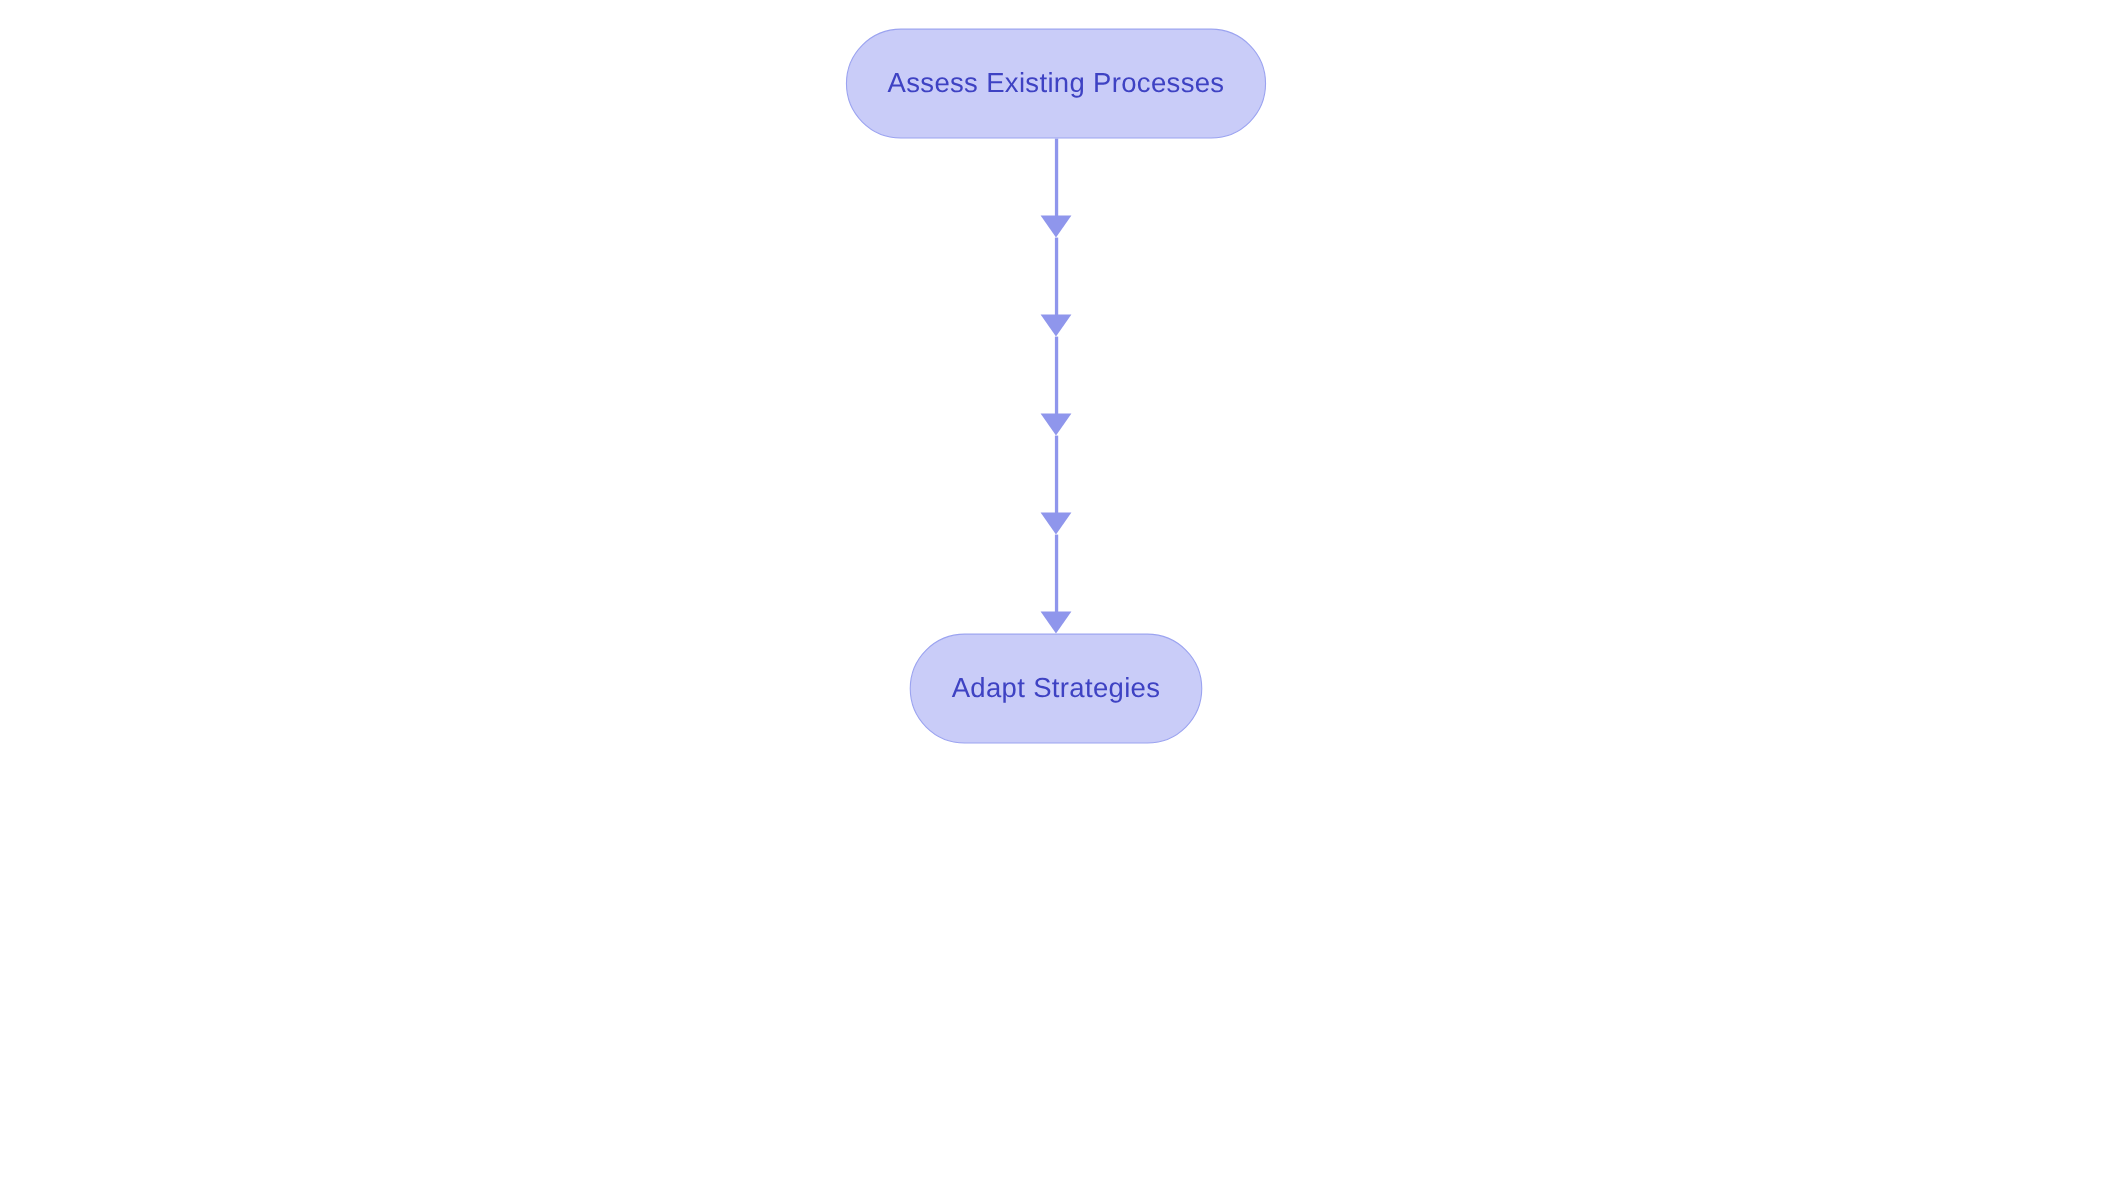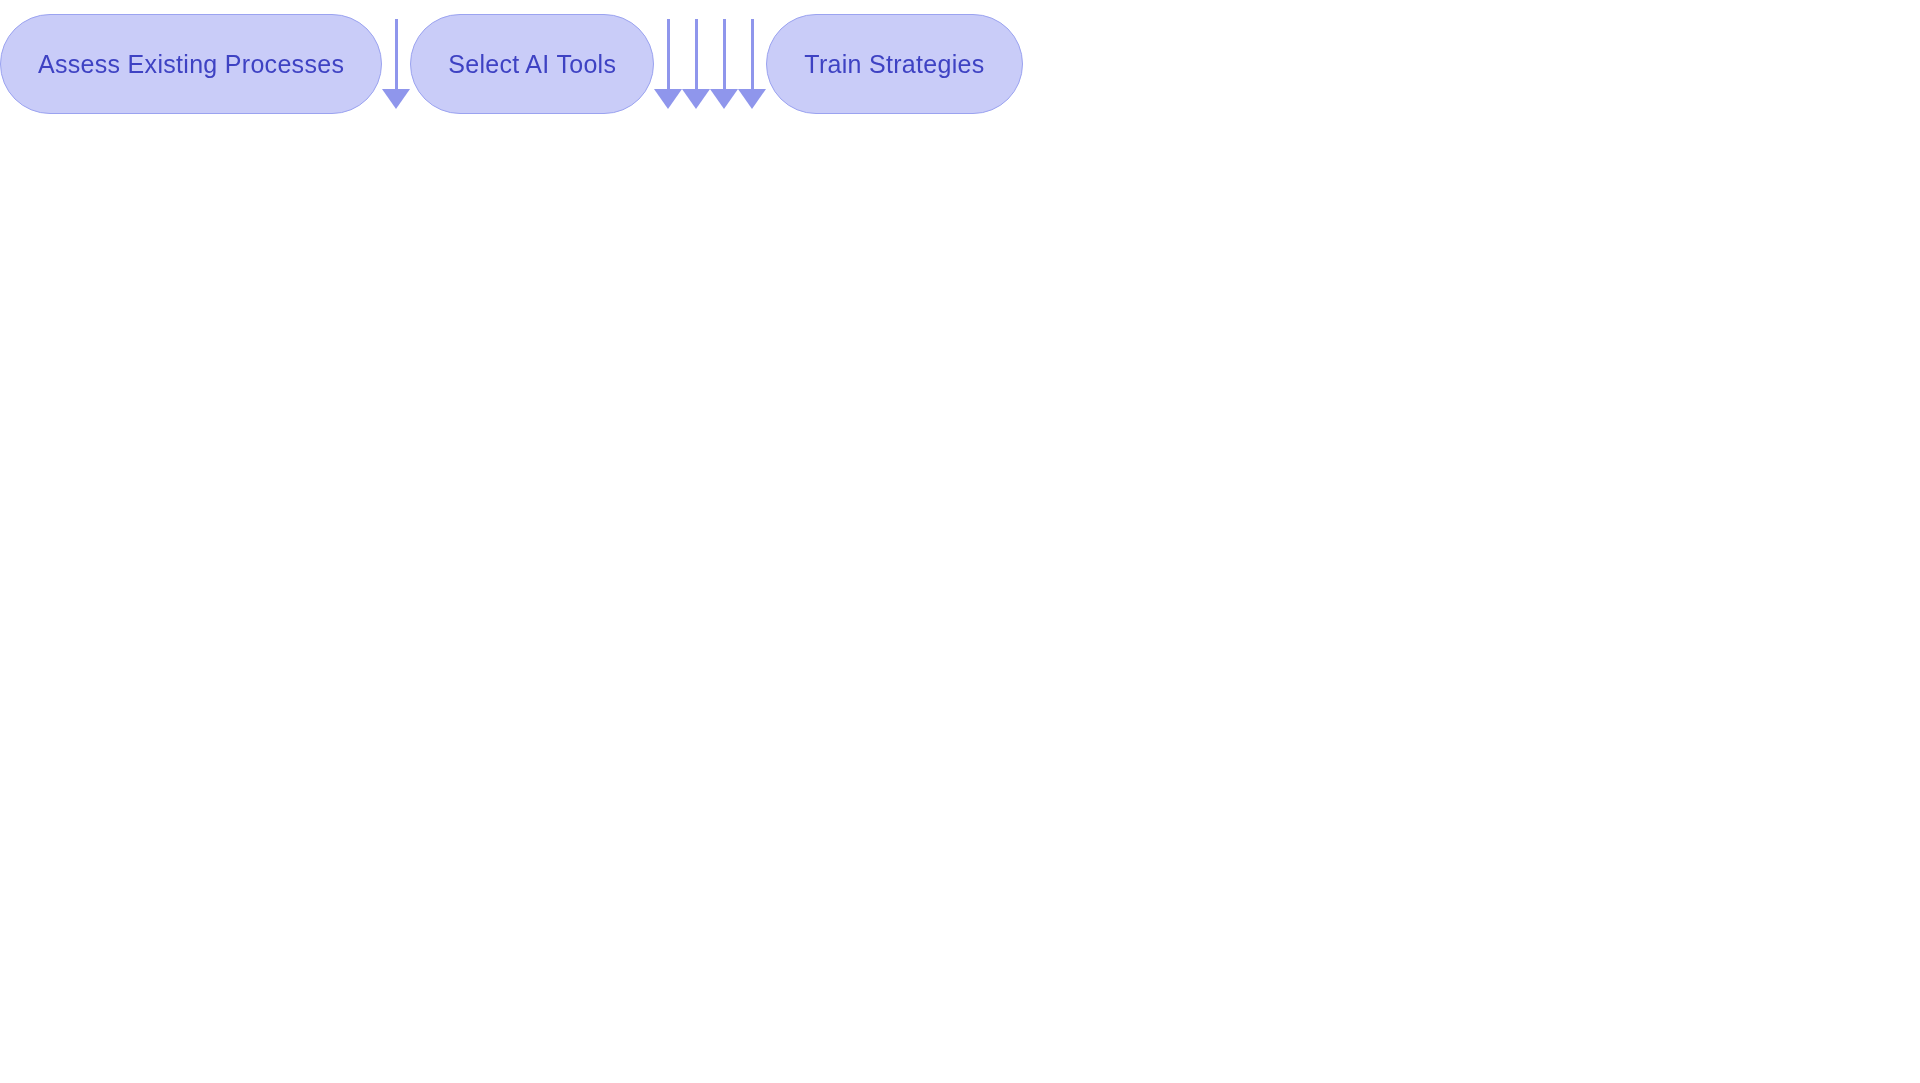--- a/index.html
+++ b/index.html
@@ -11,23 +11,24 @@
   .canvas {
     position: relative;
     width: 1920px;
     height: 1083px;
     background: var(--background, #ffffff);
     overflow: hidden;
   }
   .flow {
     position: absolute;
     left: 0;
-    top: 14px;
+    top: 26px;
     width: 100%;
     display: flex;
+    flex-direction: column;
     align-items: center;
   }
   .node {
     box-sizing: border-box;
     height: 100px;
     border-radius: 50px;
     background: var(--node-fill, #c9ccf8);
     border: 1.5px solid var(--node-border, #9ba3f0);
     display: flex;
     align-items: center;
@@ -68,23 +69,20 @@
 
     <div class="node">
       <span class="node-label">Assess Existing Processes</span>
     </div>
 
     <div class="arrow">
       <div class="arrow-line"></div>
       <div class="arrow-head"></div>
     </div>
 
-    <div class="node">
-      <span class="node-label">Select AI Tools</span>
-    </div>
 
     <div class="arrow">
       <div class="arrow-line"></div>
       <div class="arrow-head"></div>
     </div>
 
 
     <div class="arrow">
       <div class="arrow-line"></div>
       <div class="arrow-head"></div>
@@ -96,17 +94,17 @@
       <div class="arrow-head"></div>
     </div>
 
 
     <div class="arrow">
       <div class="arrow-line"></div>
       <div class="arrow-head"></div>
     </div>
 
     <div class="node">
-      <span class="node-label">Train Strategies</span>
+      <span class="node-label">Adapt Strategies</span>
     </div>
 
   </div>
 </div>
 
 </body></html>

